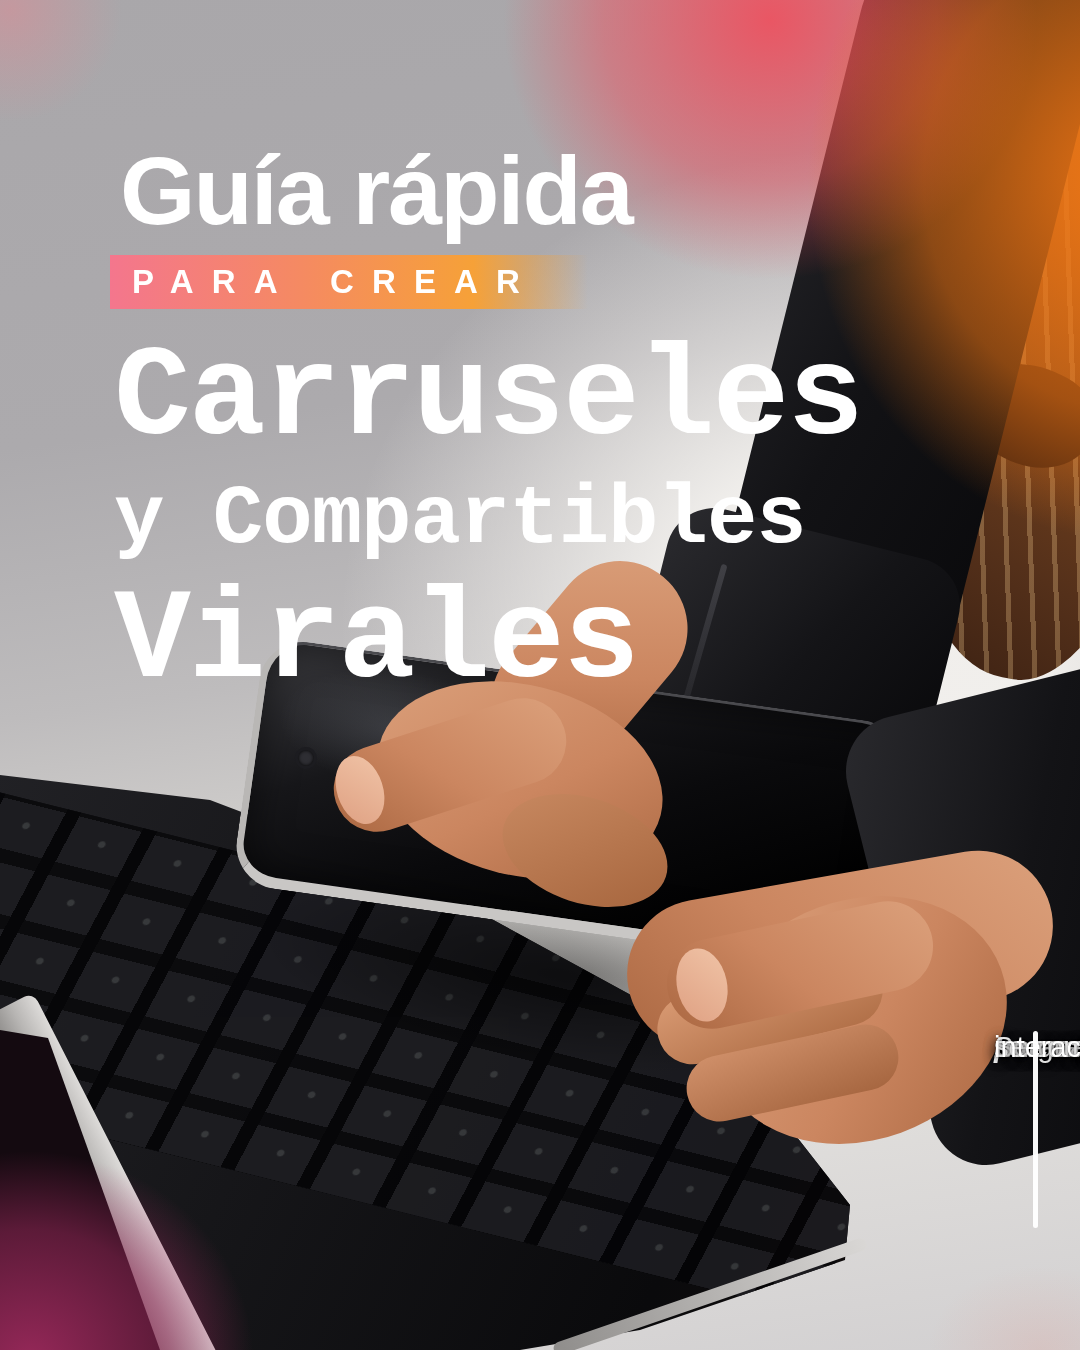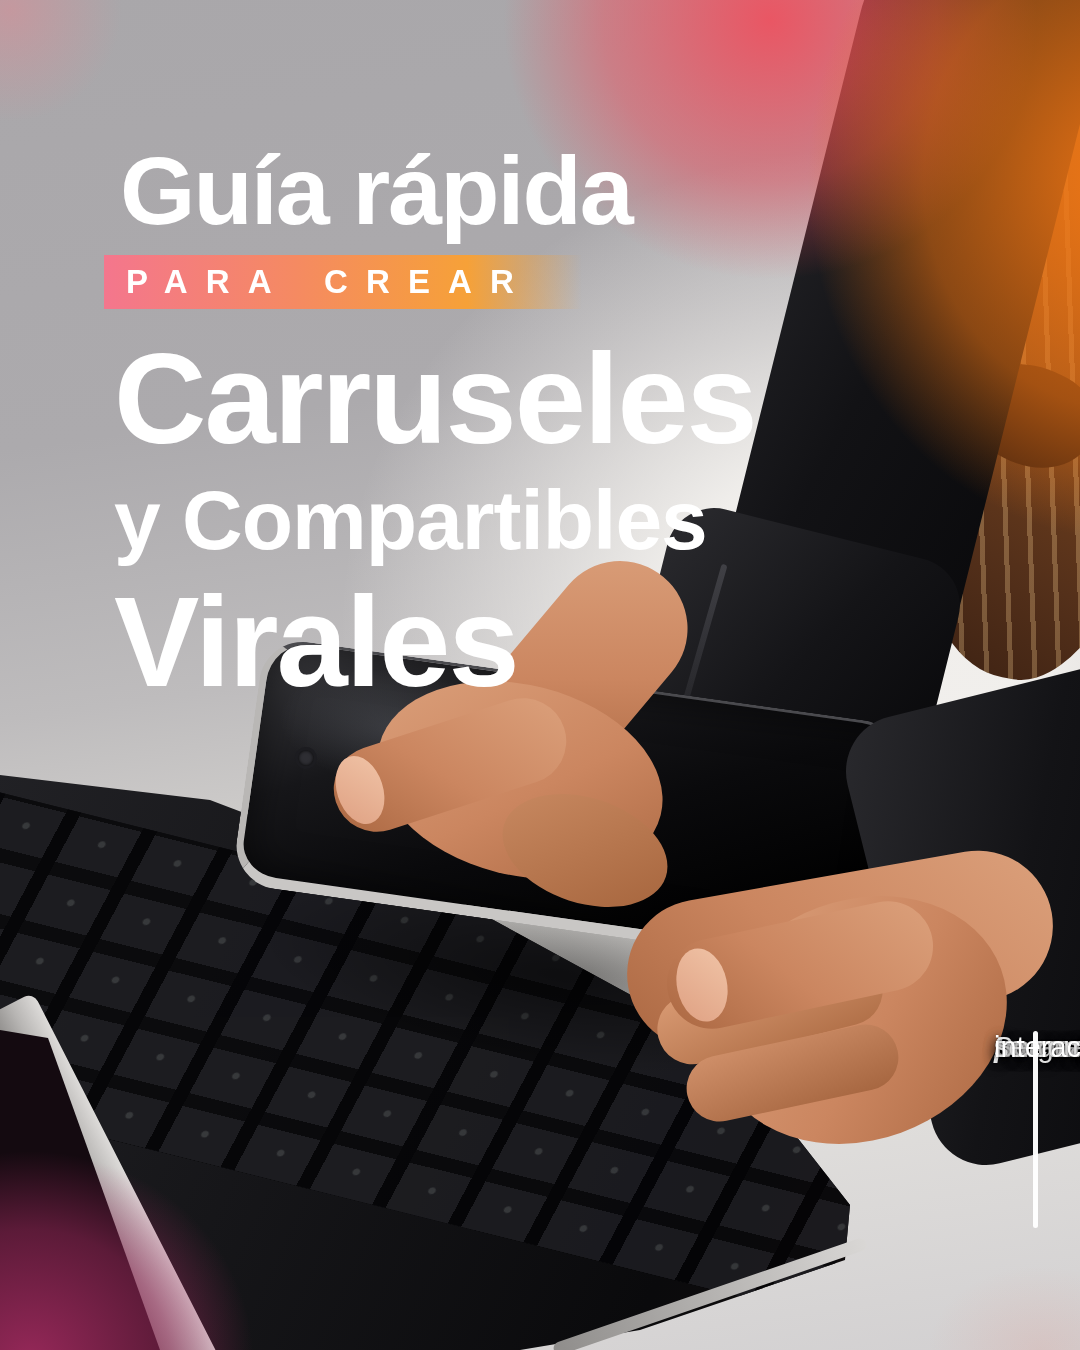--- a/index.html
+++ b/index.html
@@ -150,31 +150,31 @@
     left:880px;top:1230px;width:320px;height:240px;
     background:radial-gradient(closest-side,rgba(225,150,140,.22),rgba(225,150,140,0) 70%);
   }
 
   
   .title{
     left:112px;top:128px;width:700px;
     font-size:97px;line-height:110px;font-weight:700;letter-spacing:-2px;color:#fff;
   }
   .badge{
-    left:104px;top:255px;height:54px;width:478px;
+    left:110px;top:255px;height:54px;width:478px;
     display:flex;align-items:center;padding-left:22px;box-sizing:border-box;
     background:linear-gradient(90deg,#f4768d 0%,#f58a62 40%,#f6a138 76%,rgba(246,161,56,0) 100%);
   }
   .badge-label{
     position:static;
     font-size:33px;font-weight:700;letter-spacing:.55em;word-spacing:.25em;color:#fff;
   }
   .headline{
     left:114px;top:332px;width:900px;color:#fff;
-    font-family:Liberation Sans, sans-serif;font-weight:700;
+    font-family:Liberation Mono, monospace;font-weight:700;
   }
   .headline .h-line{position:static;display:block;font-size:128px;line-height:133px;letter-spacing:-2px;}
   .headline .h-line-3{font-size:84px;line-height:110px;letter-spacing:-1px;}
 
   .body-copy{
     top:1026px;right:86px;width:860px;
     text-align:right;color:#fff;
     font-size:29px;line-height:43px;font-weight:400;
     text-shadow:0 2px 12px rgba(0,0,0,.5),0 0 2px rgba(0,0,0,.35);
   }

